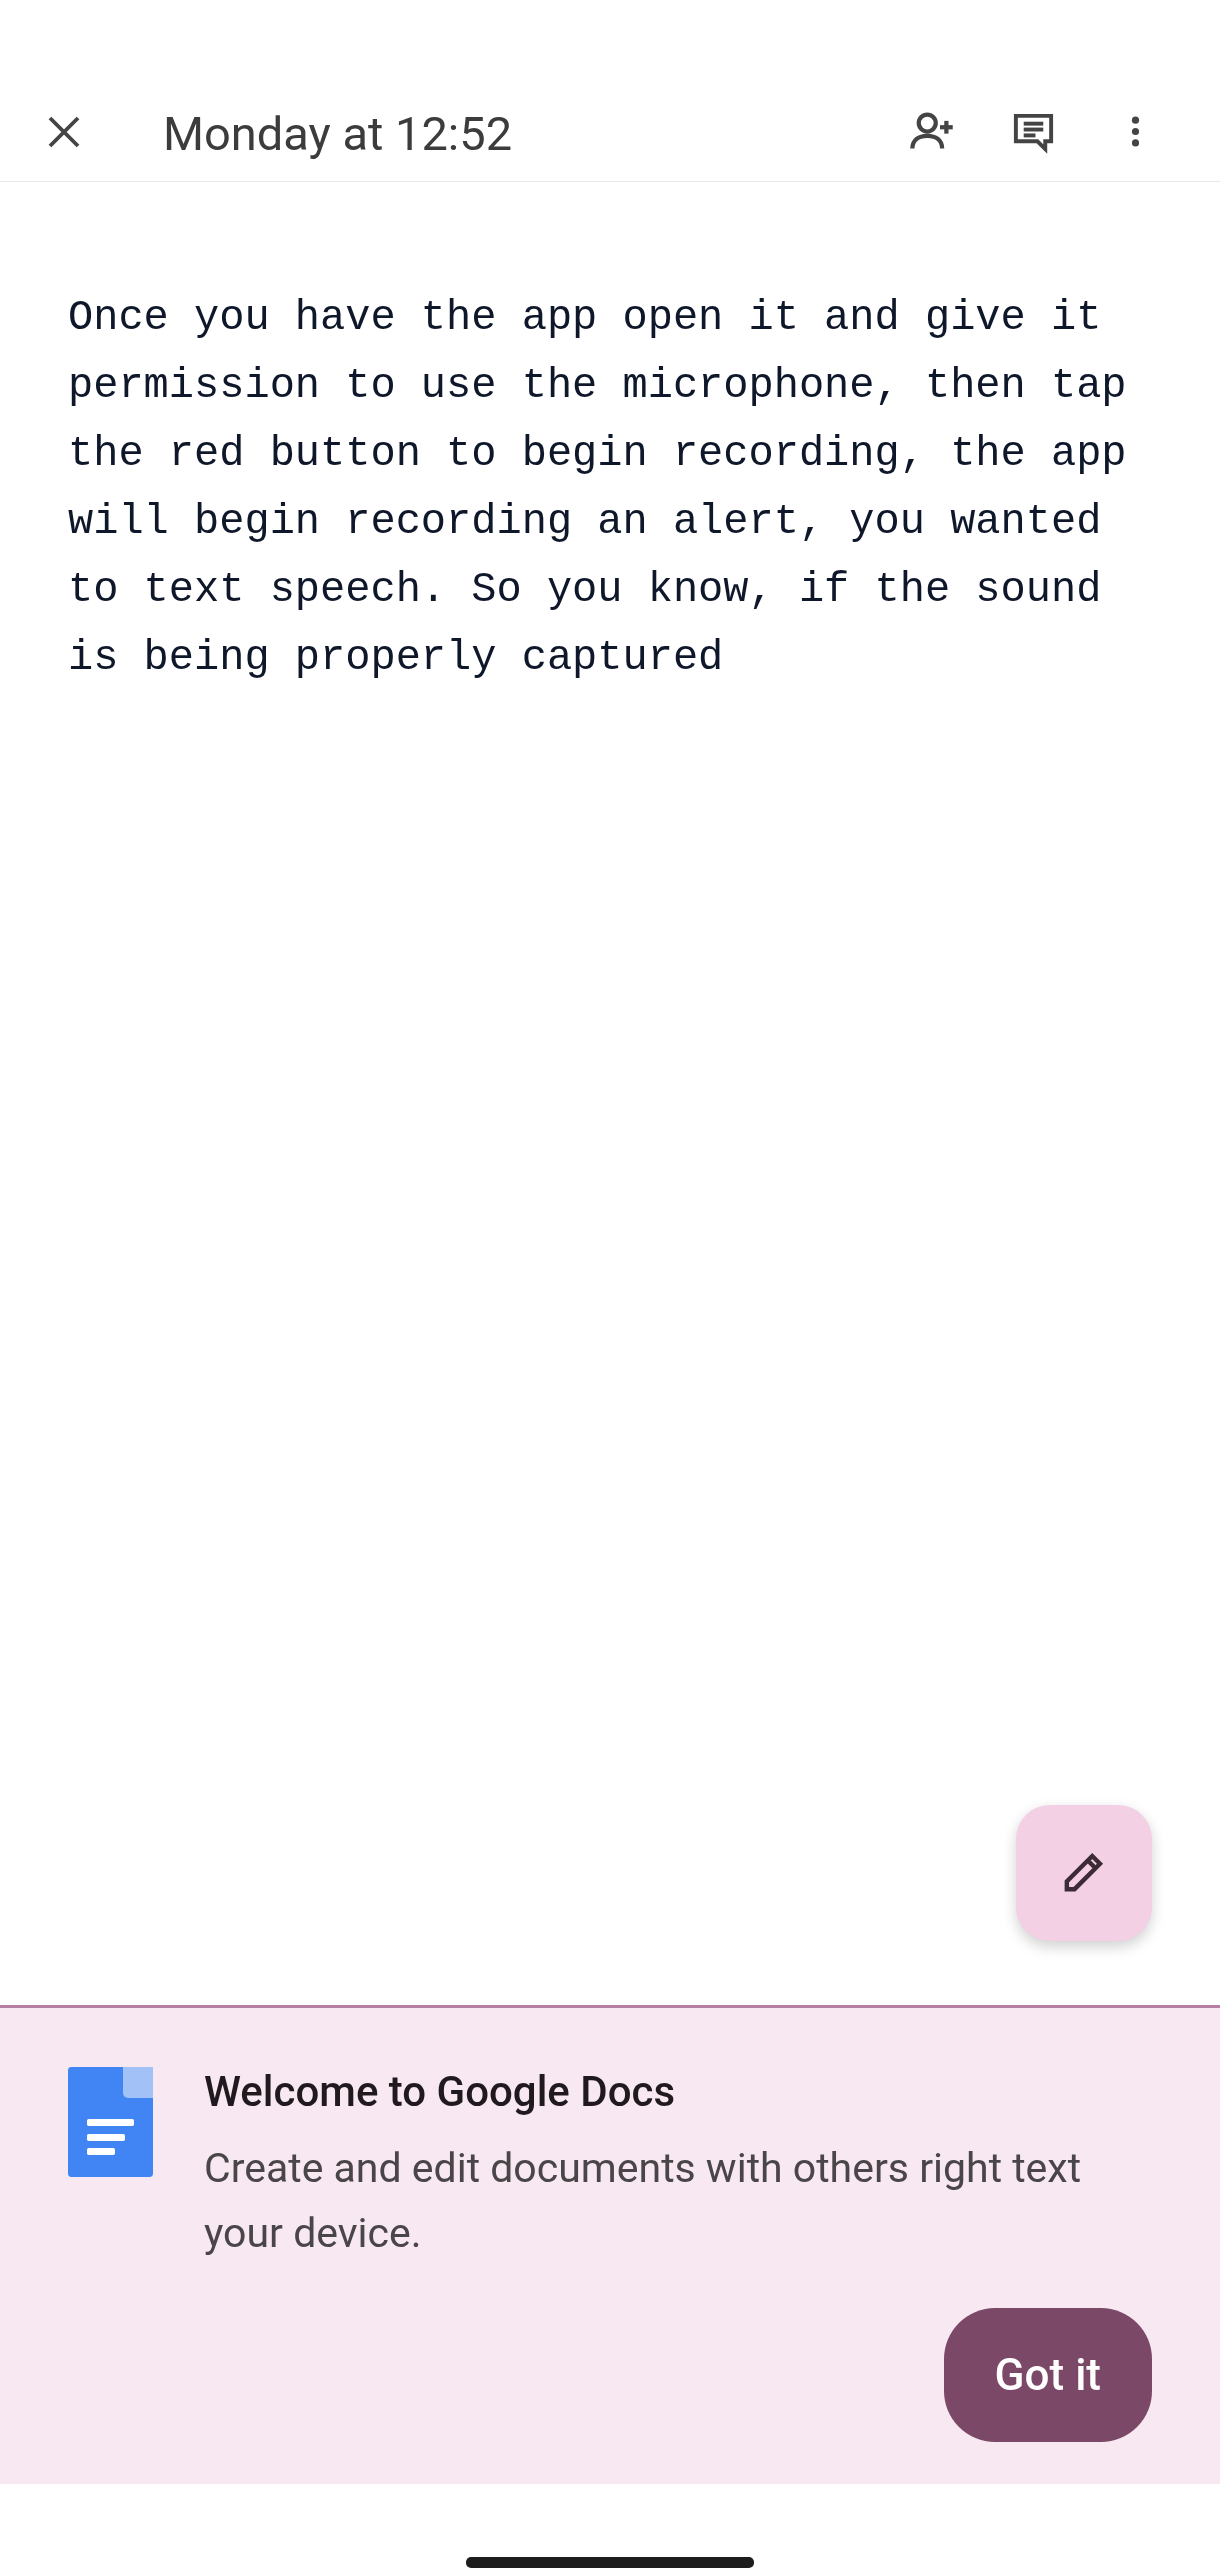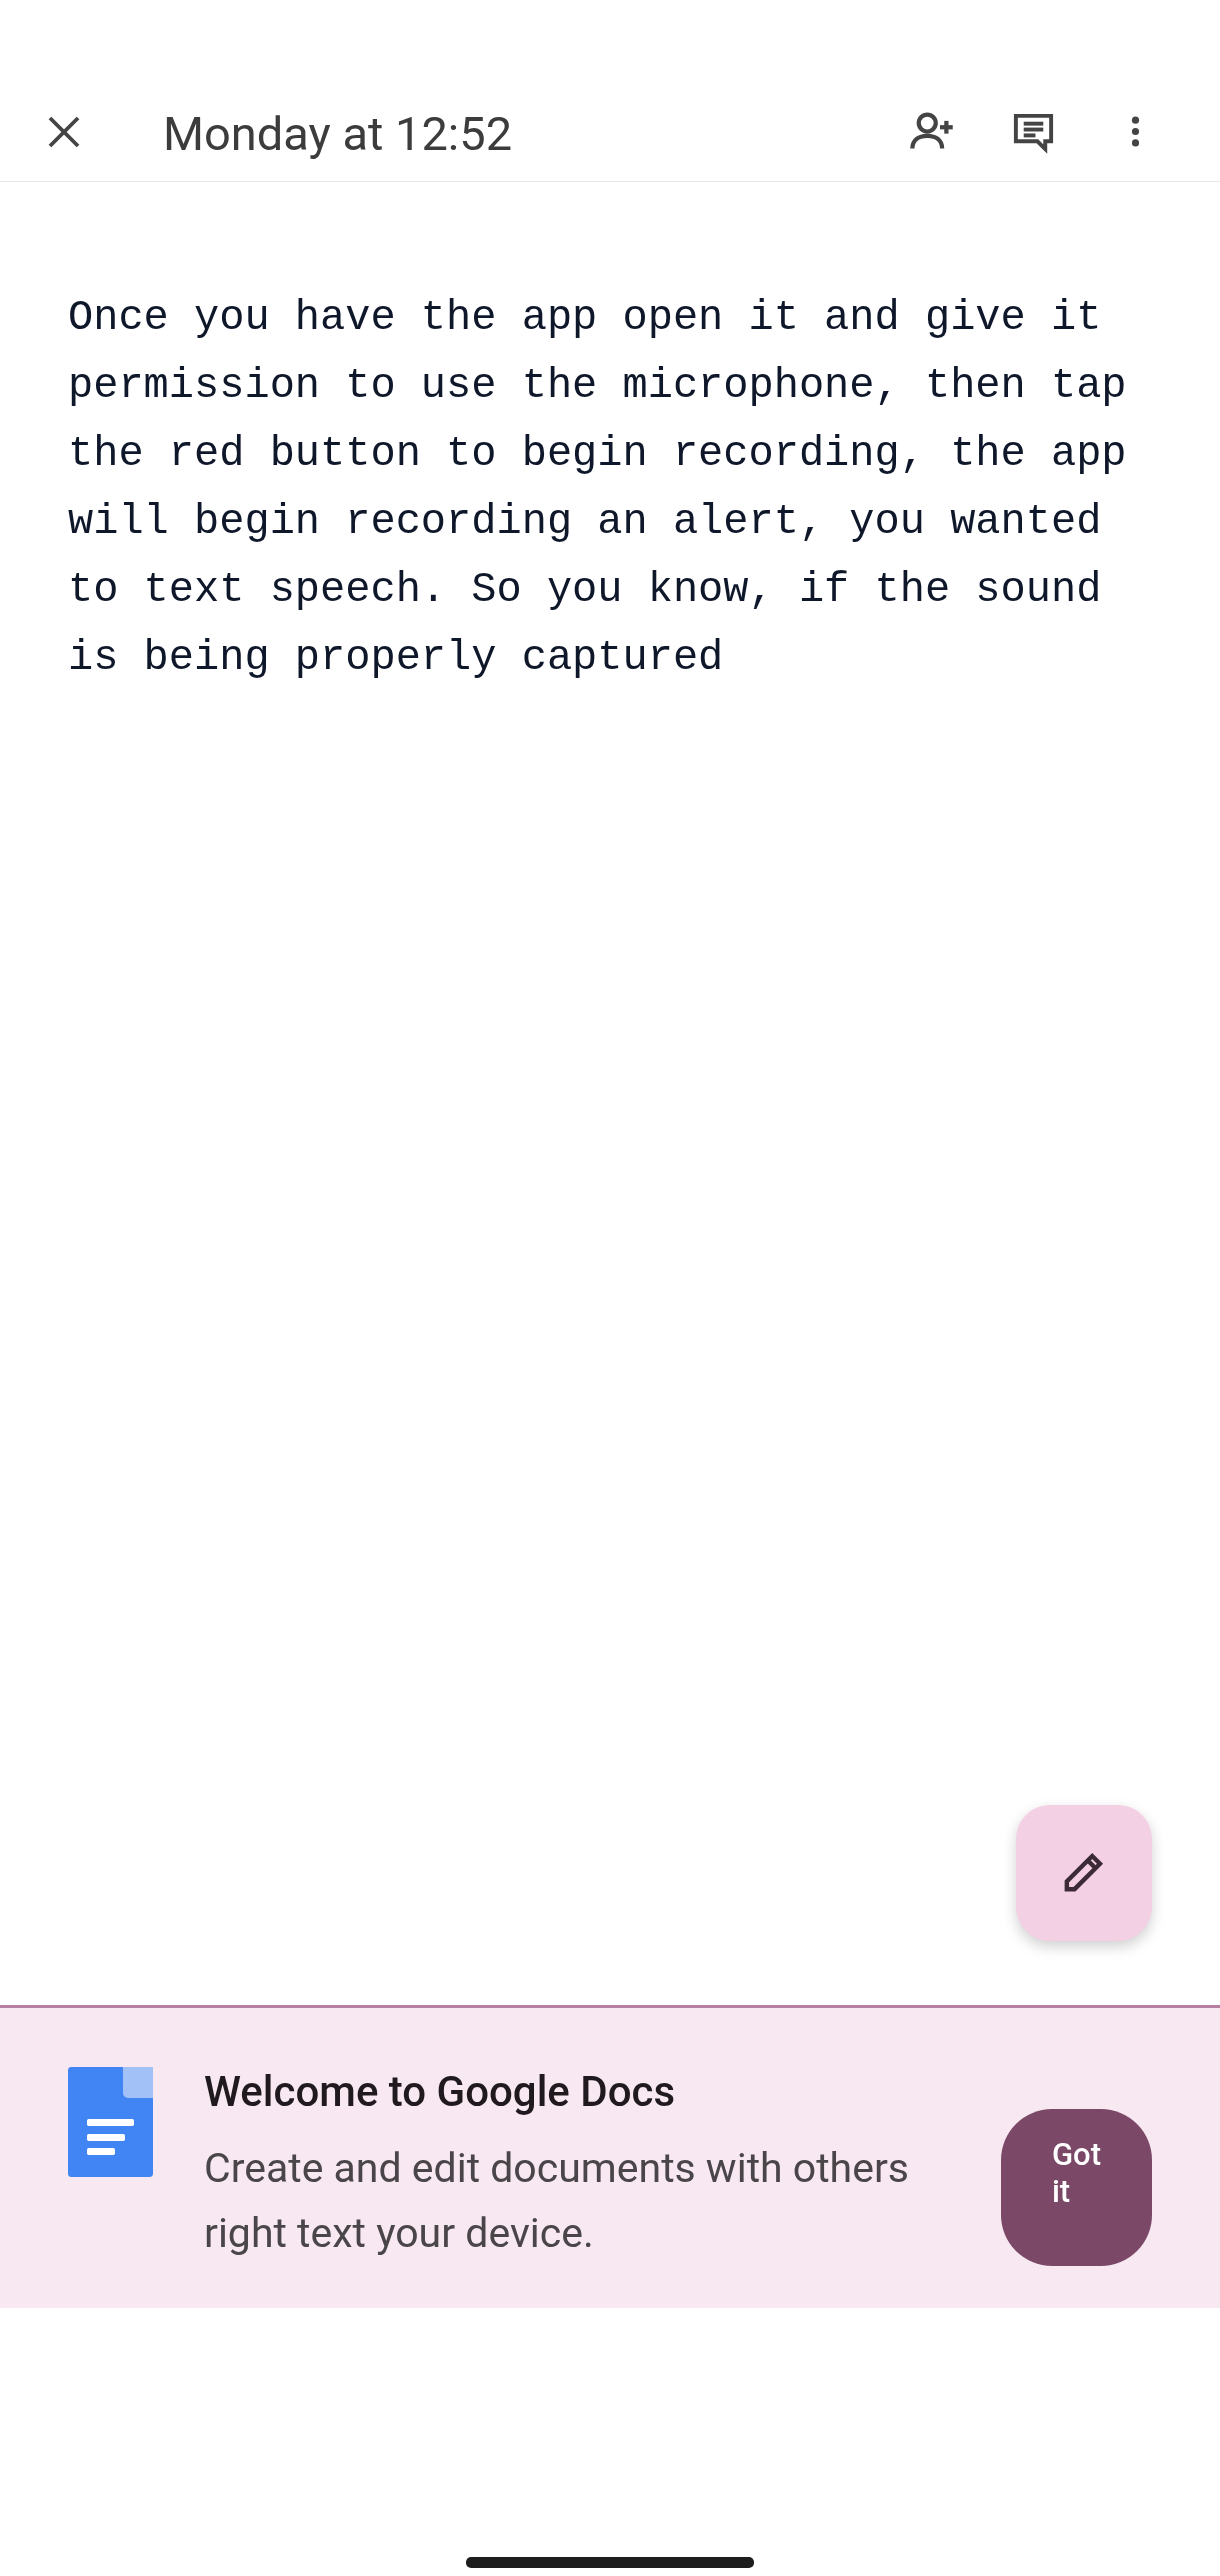--- a/index.html
+++ b/index.html
@@ -97,21 +97,21 @@
     }
 
     .welcome-panel {
       position: absolute;
       left: 0;
       right: 0;
       top: 2005px;
       background: #f7e8f1;
       padding: 59px 68px 42px 68px;
       display: flex;
-      flex-direction: row;
+      flex-direction: column;
       border-top: 3.4px solid #b67ea2;
     }
 
     .welcome-row {
       display: flex;
       gap: 51px;
     }
 
     .docs-icon {
       width: 85px;
@@ -174,23 +174,23 @@
 
     .welcome-actions {
       display: flex;
       justify-content: flex-end;
       padding-top: 42px;
     }
 
     .got-it-btn {
       background: #7b4967;
       color: #ffffff;
-      font-size: 31px;
+      font-size: 44px;
       font-weight: 500;
-      padding: 27px 51px;
+      padding: 41px 51px;
       border-radius: 51px;
       cursor: pointer;
     }
 
     .nav-bar {
       position: absolute;
       bottom: 8.5px;
       left: 50%;
       transform: translateX(-50%);
       width: 288px;

